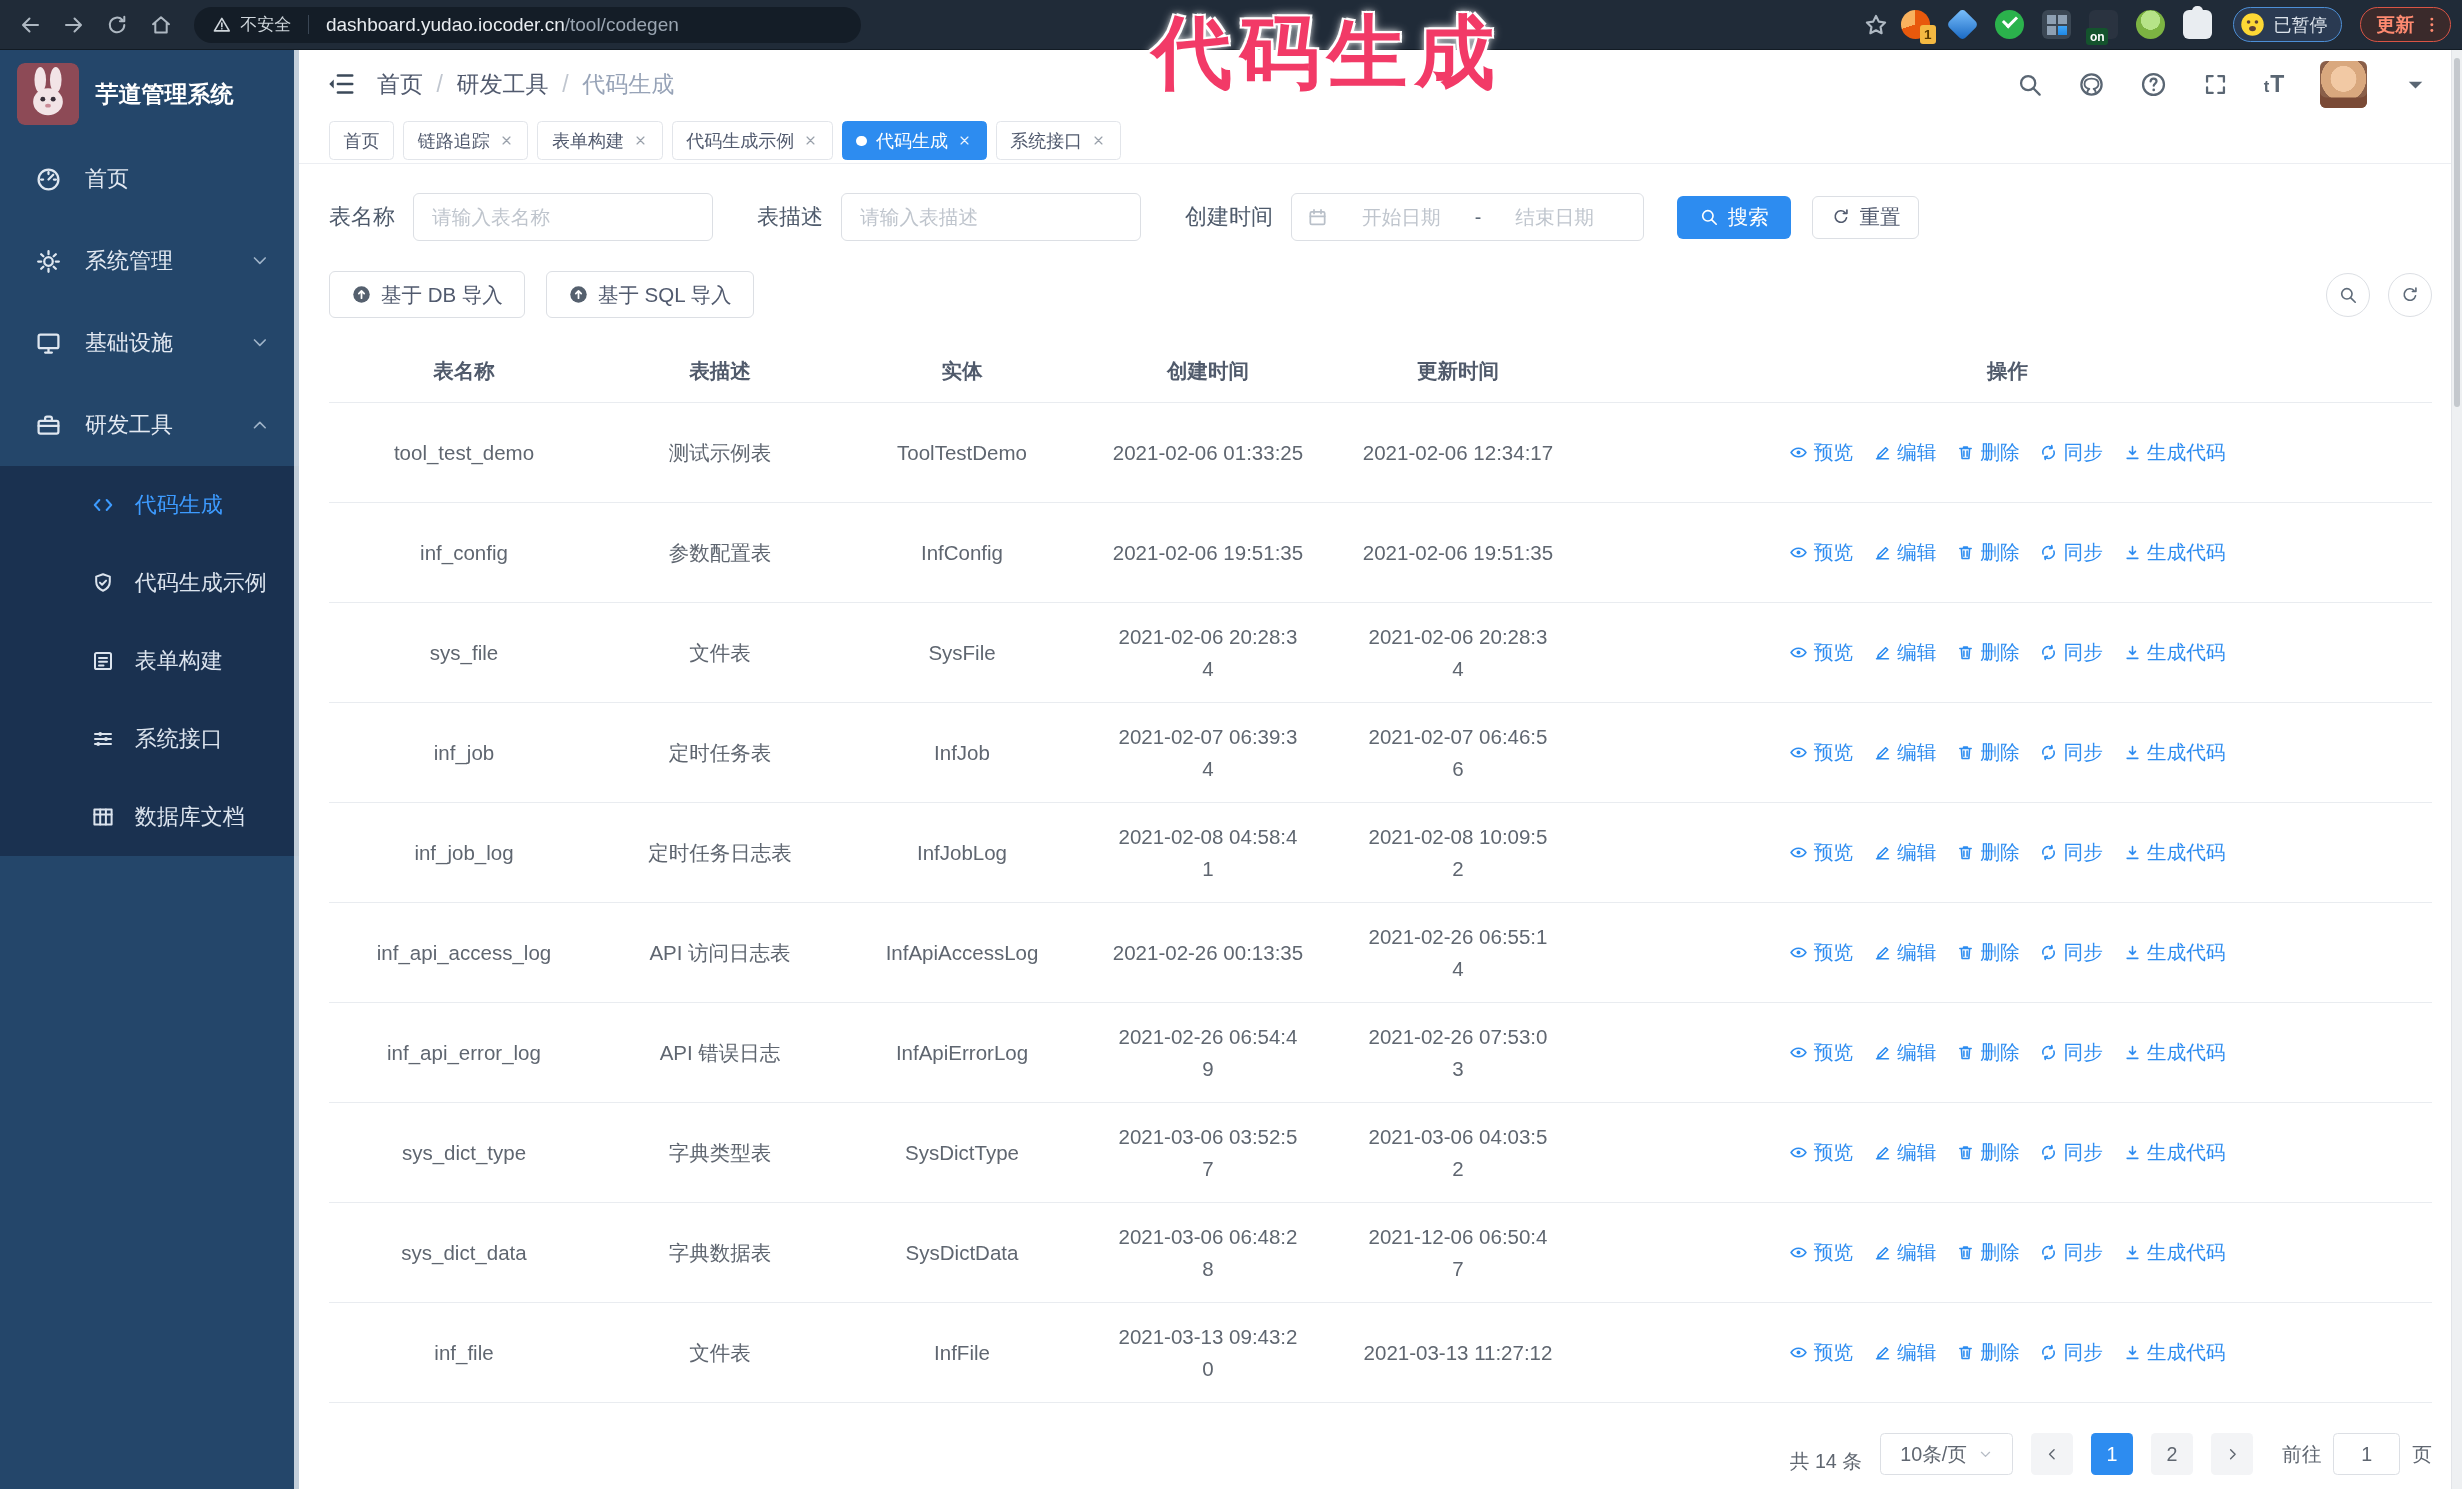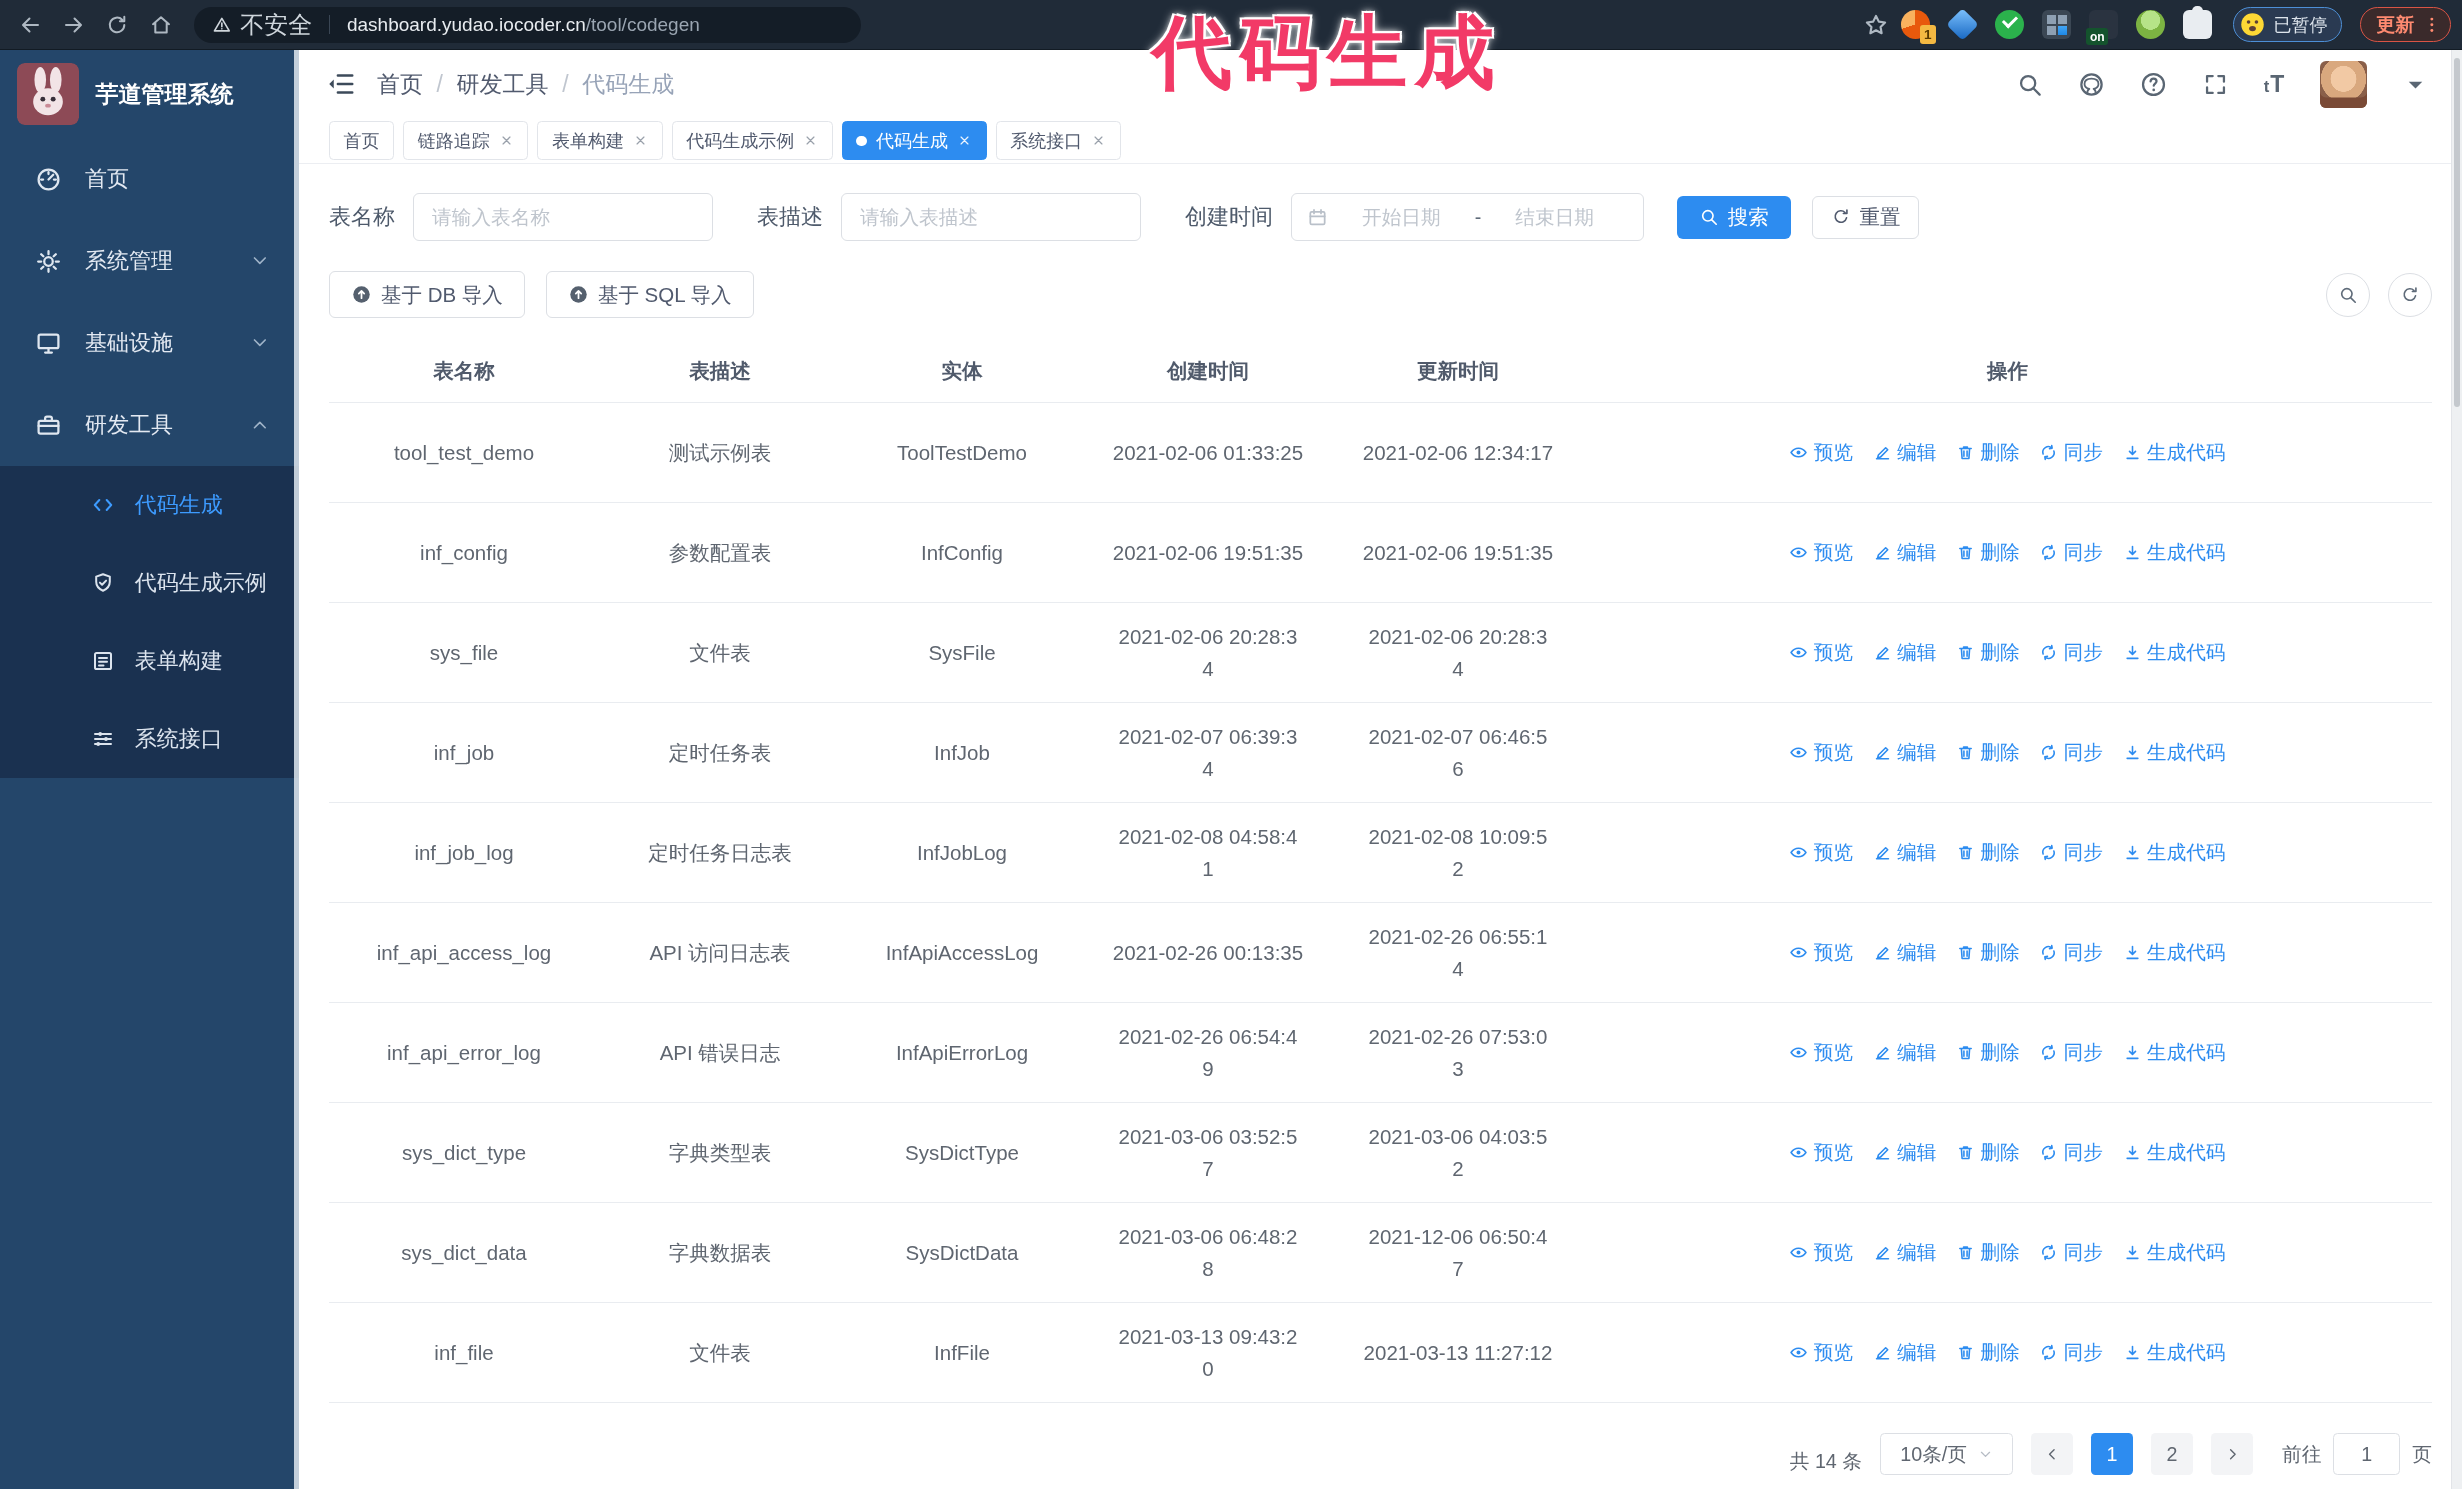--- a/index.html
+++ b/index.html
@@ -7,21 +7,21 @@
   #screen { position:relative; width:2462px; height:1490px; overflow:hidden; background:#fff; }
   .ic svg { width:100%; height:100%; display:block; }
   .ic { display:inline-block; flex:0 0 auto; }
 
   
   .browser-bar { height:50px; background:#202b38; display:flex; align-items:center; padding:0 10.6px; gap:4.5px; border-bottom:1.5px solid #121b24; }
   .bicon { width:39px; height:39px; display:flex; align-items:center; justify-content:center; color:#aeb8c2; border-radius:50%; }
   .bicon .ic { width:24px; height:24px; }
   .url-pill { width:667px; height:36px; border-radius:18px; background:#141d27; display:flex; align-items:center; padding:0 18px; gap:9px; margin-left:9px; }
   .url-pill .ic { width:19.7px; height:19.7px; color:#cfd6dc; }
-  .sec-text { font-size:24px; color:#cfd6dc; }
+  .sec-text { font-size:17px; color:#cfd6dc; }
   .url-divider { width:1.5px; height:19.7px; background:#3a4654; margin:0 7.6px; }
   .url-text { font-size:19px; color:#e8ecf0; white-space:nowrap; }
   .url-text .path { color:#9aa5b1; }
   .bar-spacer { flex:1; }
   .star-ic { width:26px; height:26px; color:#aeb8c2; }
   .ext-row { display:flex; align-items:center; gap:18px; margin:0 16.7px 0 7.6px; }
   .ext { width:29px; height:29px; position:relative; border-radius:6px; }
   .ext-orange { border-radius:50%; background:conic-gradient(#e8590c 0 70%, #f9b25e 70% 100%); }
   .ext-orange .badge { position:absolute; right:-6px; bottom:-4.5px; background:#f4b942; color:#5a3b00; font-size:13.6px; line-height:1; padding:2.3px 4.5px; border-radius:3px; font-weight:700; }
   .ext-gem { background:linear-gradient(135deg,#7ec3ff,#1565c0); transform:rotate(45deg); width:23px; height:23px; margin:3px; border-radius:4.5px; }
@@ -320,20 +320,29 @@
     <span class="ic si">
                 <svg viewBox="0 0 24 24" fill="none" stroke="currentColor" stroke-width="2" stroke-linecap="round" stroke-linejoin="round">
                   <path d="M4 7h16M4 12h16M4 17h16"></path>
                   <circle cx="9.2" cy="7" r="1.9" fill="currentColor" stroke="none"></circle>
                   <circle cx="15" cy="12" r="1.9" fill="currentColor" stroke="none"></circle>
                   <circle cx="7.2" cy="17" r="1.9" fill="currentColor" stroke="none"></circle>
                 </svg>
               </span>
     <span class="si-label">系统接口</span>
   </div>
+            <div class="sub-item">
+    <span class="ic si">
+                <svg viewBox="0 0 24 24" fill="none" stroke="currentColor" stroke-width="2" stroke-linecap="round" stroke-linejoin="round">
+                  <rect x="3.4" y="4.4" width="17.2" height="15.2"></rect>
+                  <path d="M3.4 9.4h17.2M9.2 4.4v15.2M14.9 4.4v15.2"></path>
+                </svg>
+              </span>
+    <span class="si-label">数据库文档</span>
+  </div>
           </div>
         </nav>
       <span class="sidebar-scroll"></span>
     </aside>
 
     <div class="main">
 
       <div class="topbar">
         <span class="ic hamburger">
             <svg viewBox="0 0 24 24" fill="none" stroke="currentColor" stroke-width="2" stroke-linecap="round" stroke-linejoin="round">

